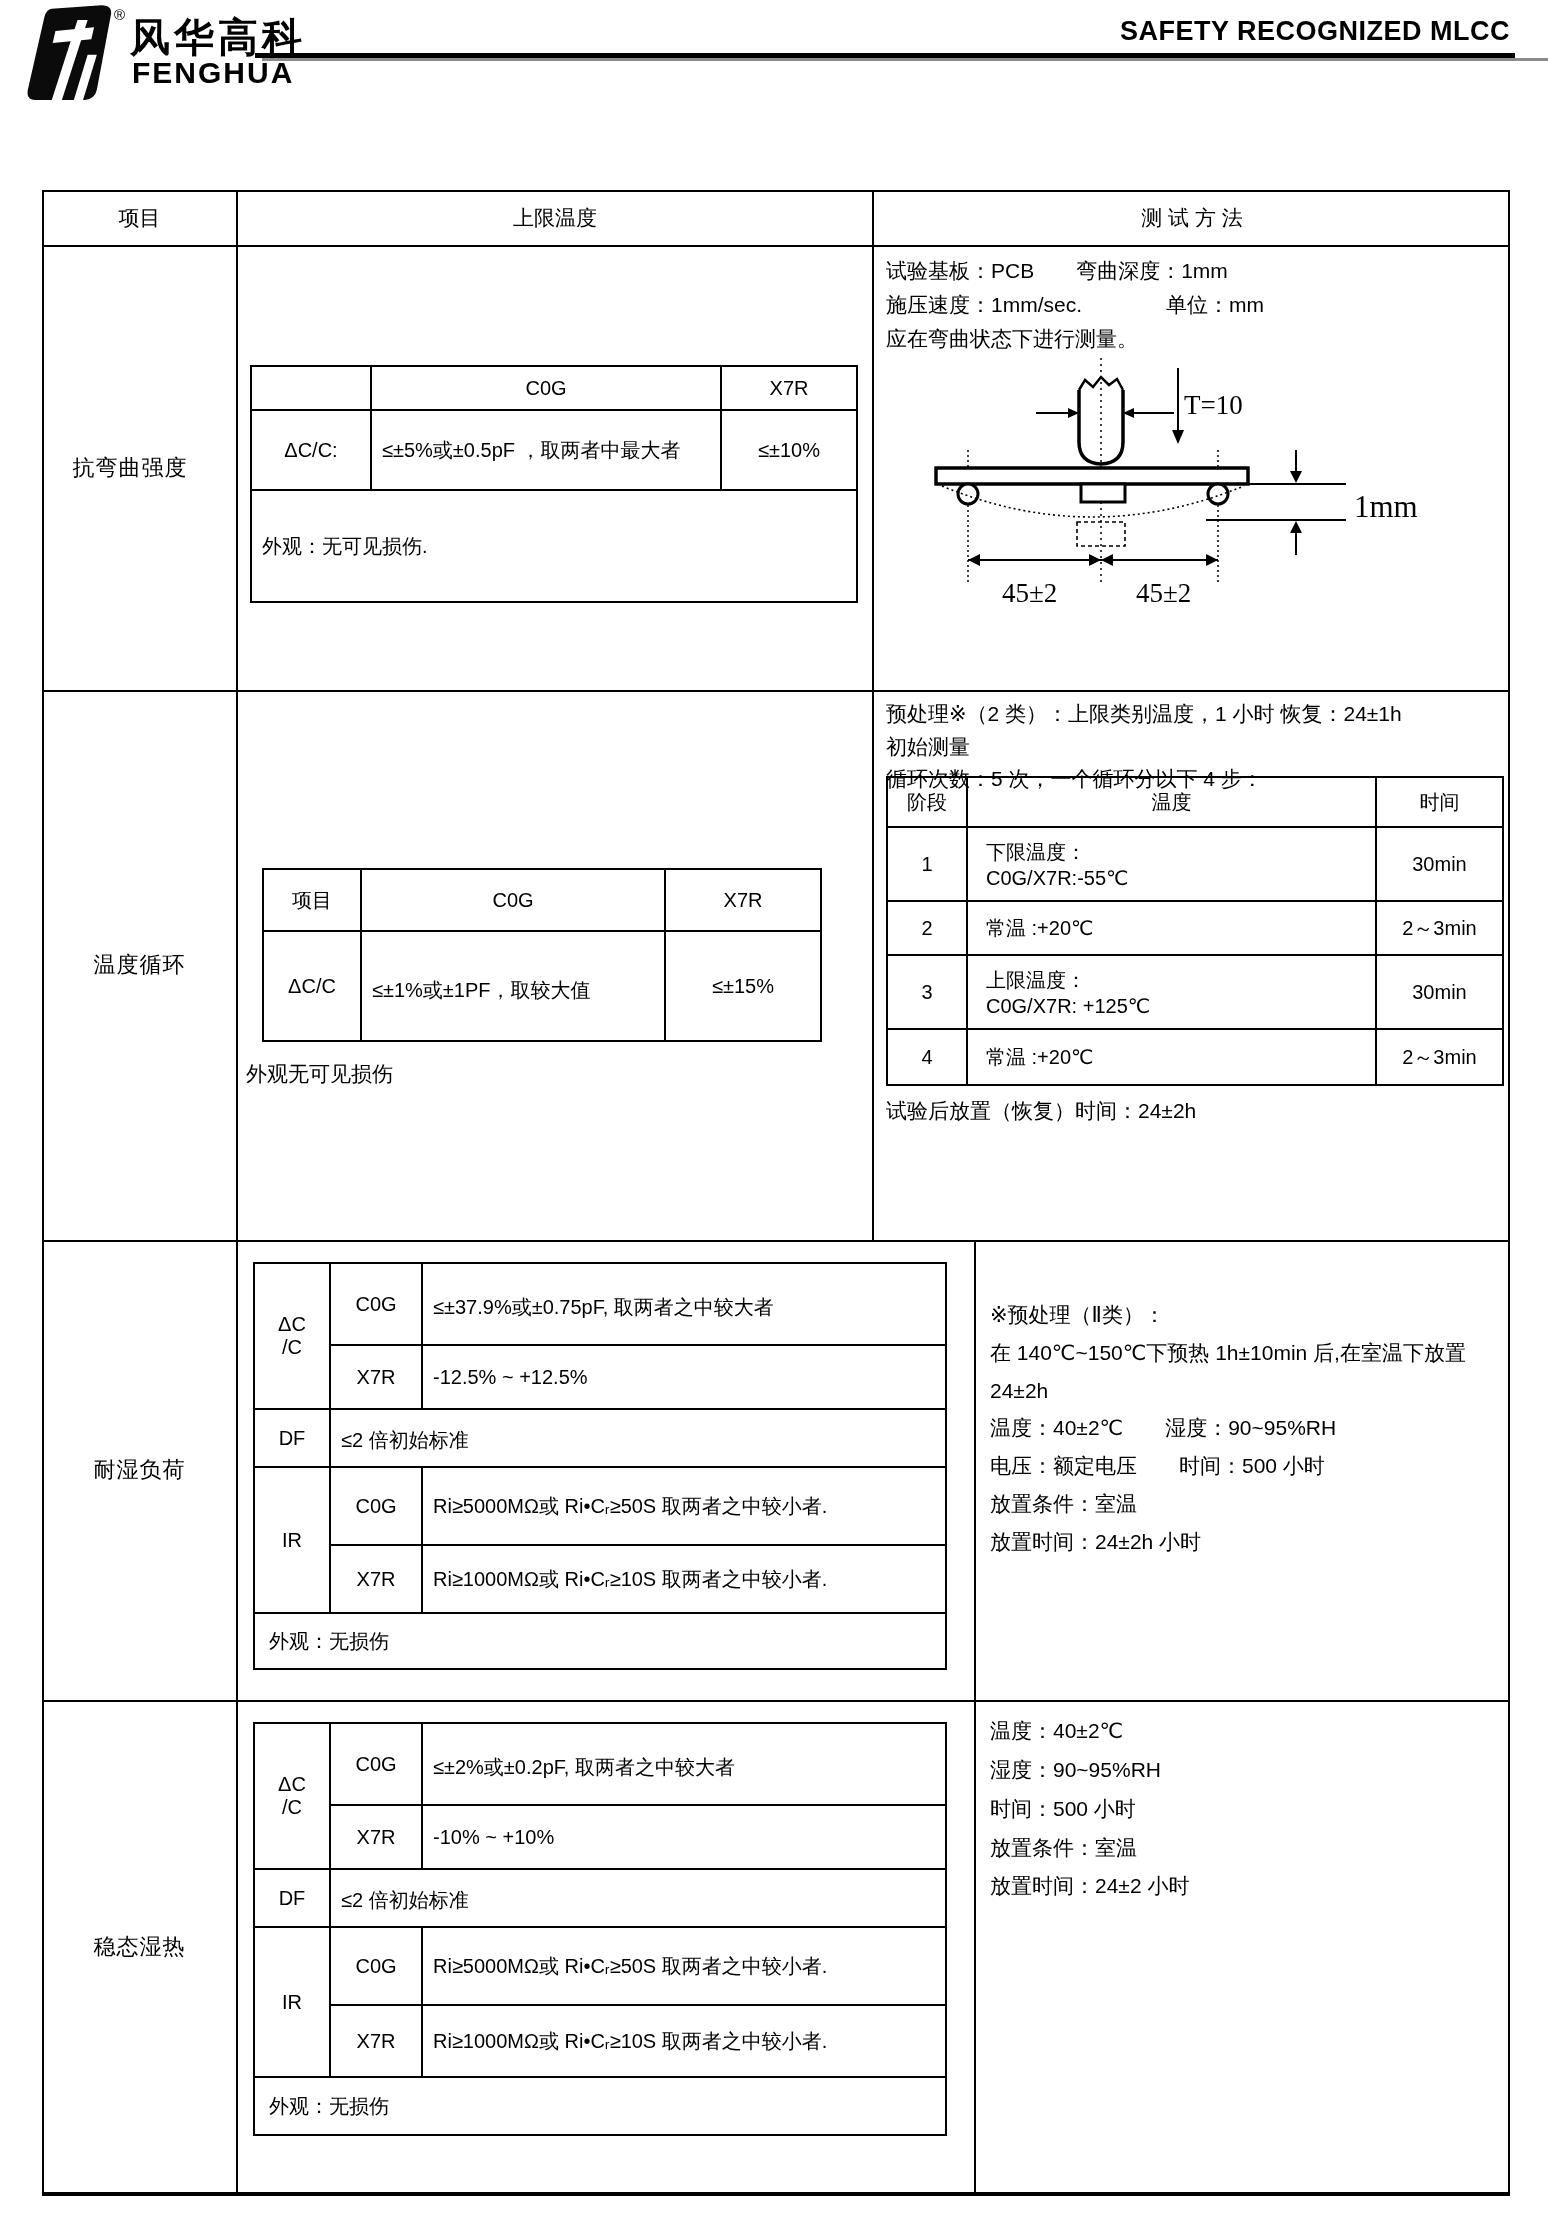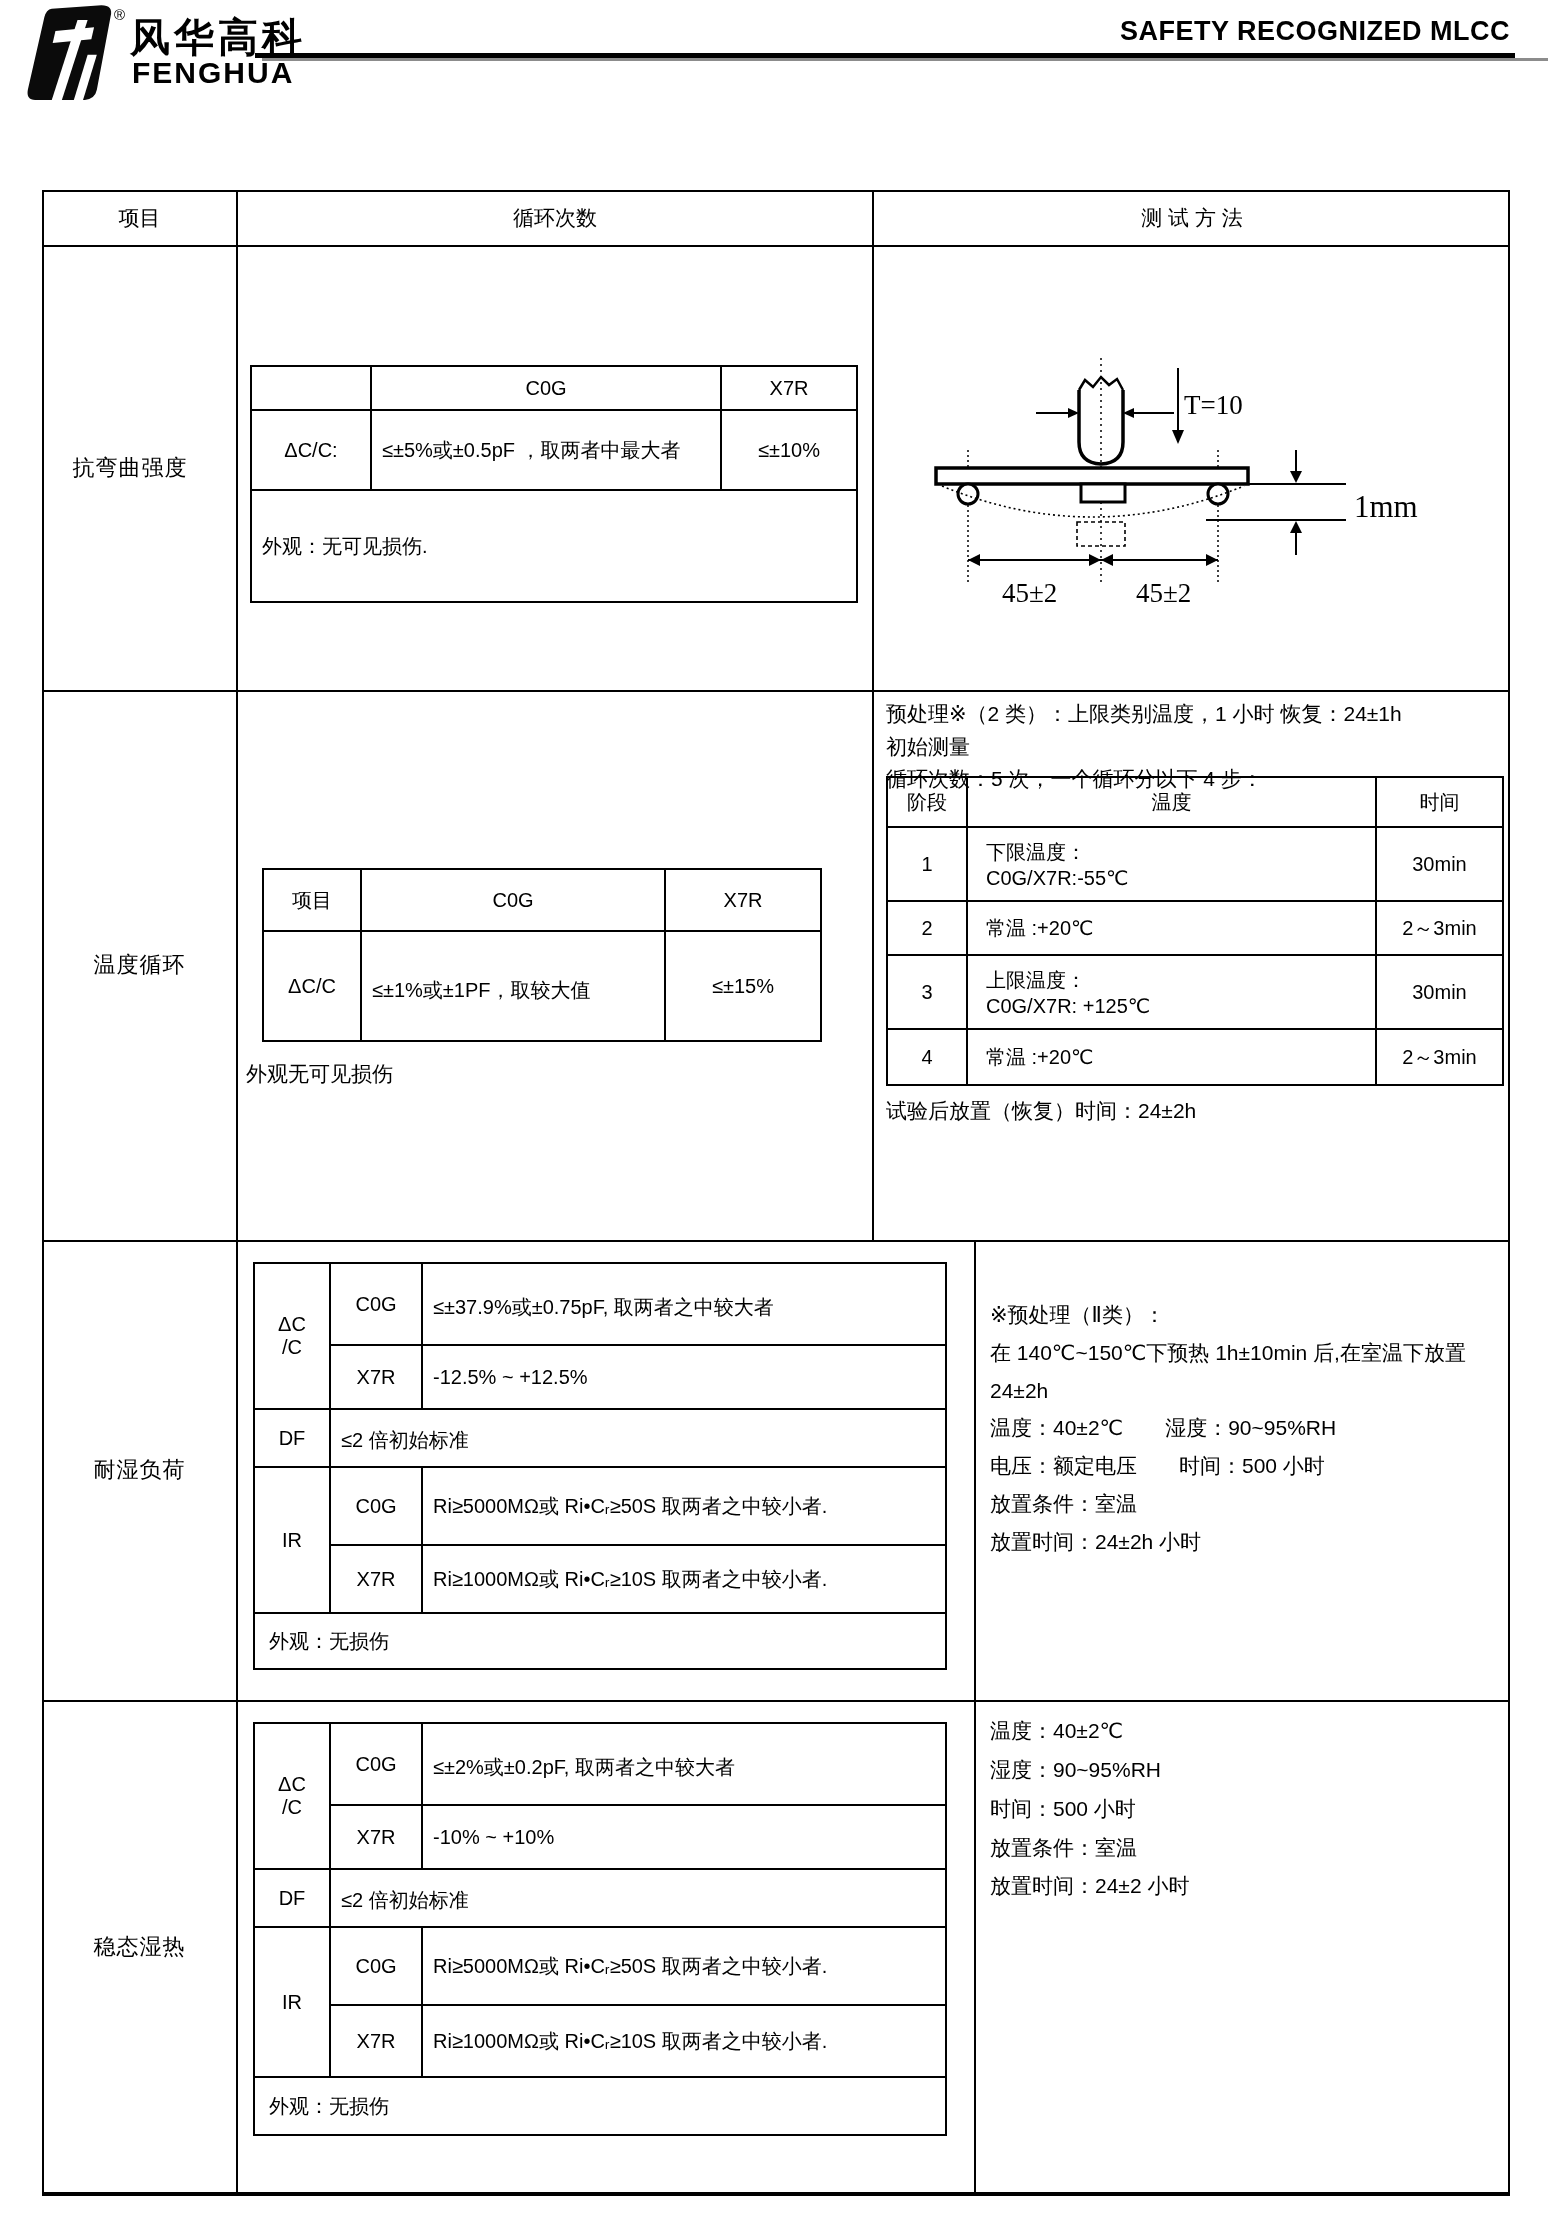--- a/index.html
+++ b/index.html
@@ -59,21 +59,21 @@
   <div class="abs" style="left:42px; top:190px; width:1464px; height:2000px; border:2px solid #000; border-bottom:4px solid #000;"></div>
   <div class="hline" style="left:42px; top:245px; width:1468px; height:2px;"></div>
   <div class="hline" style="left:42px; top:690px; width:1468px; height:2px;"></div>
   <div class="hline" style="left:42px; top:1240px; width:1468px; height:2px;"></div>
   <div class="hline" style="left:42px; top:1700px; width:1468px; height:2px;"></div>
   <div class="vline" style="left:236px; top:190px; width:2px; height:2002px;"></div>
   <div class="vline" style="left:872px; top:190px; width:2px; height:1052px;"></div>
   <div class="vline" style="left:974px; top:1240px; width:2px; height:952px;"></div>
 
   <div class="abs center-box col-head" style="left:42px; top:190px; width:195px; height:55px;">项目</div>
-  <div class="abs center-box col-head" style="left:238px; top:190px; width:634px; height:55px;">循环次数</div>
+  <div class="abs center-box col-head" style="left:238px; top:190px; width:634px; height:55px;">上限温度</div>
   <div class="abs center-box col-head" style="left:876px; top:190px; width:632px; height:55px;">测 试 方 法</div>
 
   <div class="abs center-box item-label" style="left:42px; top:247px; width:176px; height:441px;">抗弯曲强度</div>
 
   <table class="inner" style="left:250px; top:365px; width:606px;">
     <colgroup>
         <col style="width:120px">
         <col style="width:350px">
         <col style="width:136px">
       </colgroup>
@@ -87,20 +87,23 @@
       <td class="c">ΔC/C:</td>
       <td class="l">≤±5%或±0.5pF ，取两者中最大者</td>
       <td class="c">≤±10%</td>
     </tr>
     <tr style="height:112px;padding-left:14px;">
       <td class="l" colspan="3">外观：无可见损伤.</td>
     </tr>
   </tbody>
     </table>
 
+  <div class="abs body-text preline" style="left:886px; top:254px; width:616px;">试验基板：PCB　　弯曲深度：1mm
+施压速度：1mm/sec.　　　　单位：mm
+应在弯曲状态下进行测量。</div>
 
   <svg class="abs" style="left:876px; top:350px;" width="580" height="290" viewBox="0 0 580 290">
     <g stroke="#000" fill="none">
       <line x1="225" y1="8" x2="225" y2="232" stroke-dasharray="2 4" stroke-width="1.5"></line>
       <line x1="92" y1="100" x2="92" y2="232" stroke-dasharray="2 3" stroke-width="1.5"></line>
       <line x1="342" y1="100" x2="342" y2="232" stroke-dasharray="2 3" stroke-width="1.5"></line>
       <path d="M203 40 L203 92 Q203 113 225 114 Q247 113 247 92 L247 40" stroke-width="3.5"></path>
       <path d="M203 40 L209 30 L217 37 L225 27 L233 35 L241 29 L247 40" stroke-width="2.5"></path>
       <line x1="160" y1="63" x2="196" y2="63" stroke-width="2"></line>
       <line x1="298" y1="63" x2="254" y2="63" stroke-width="2"></line>

